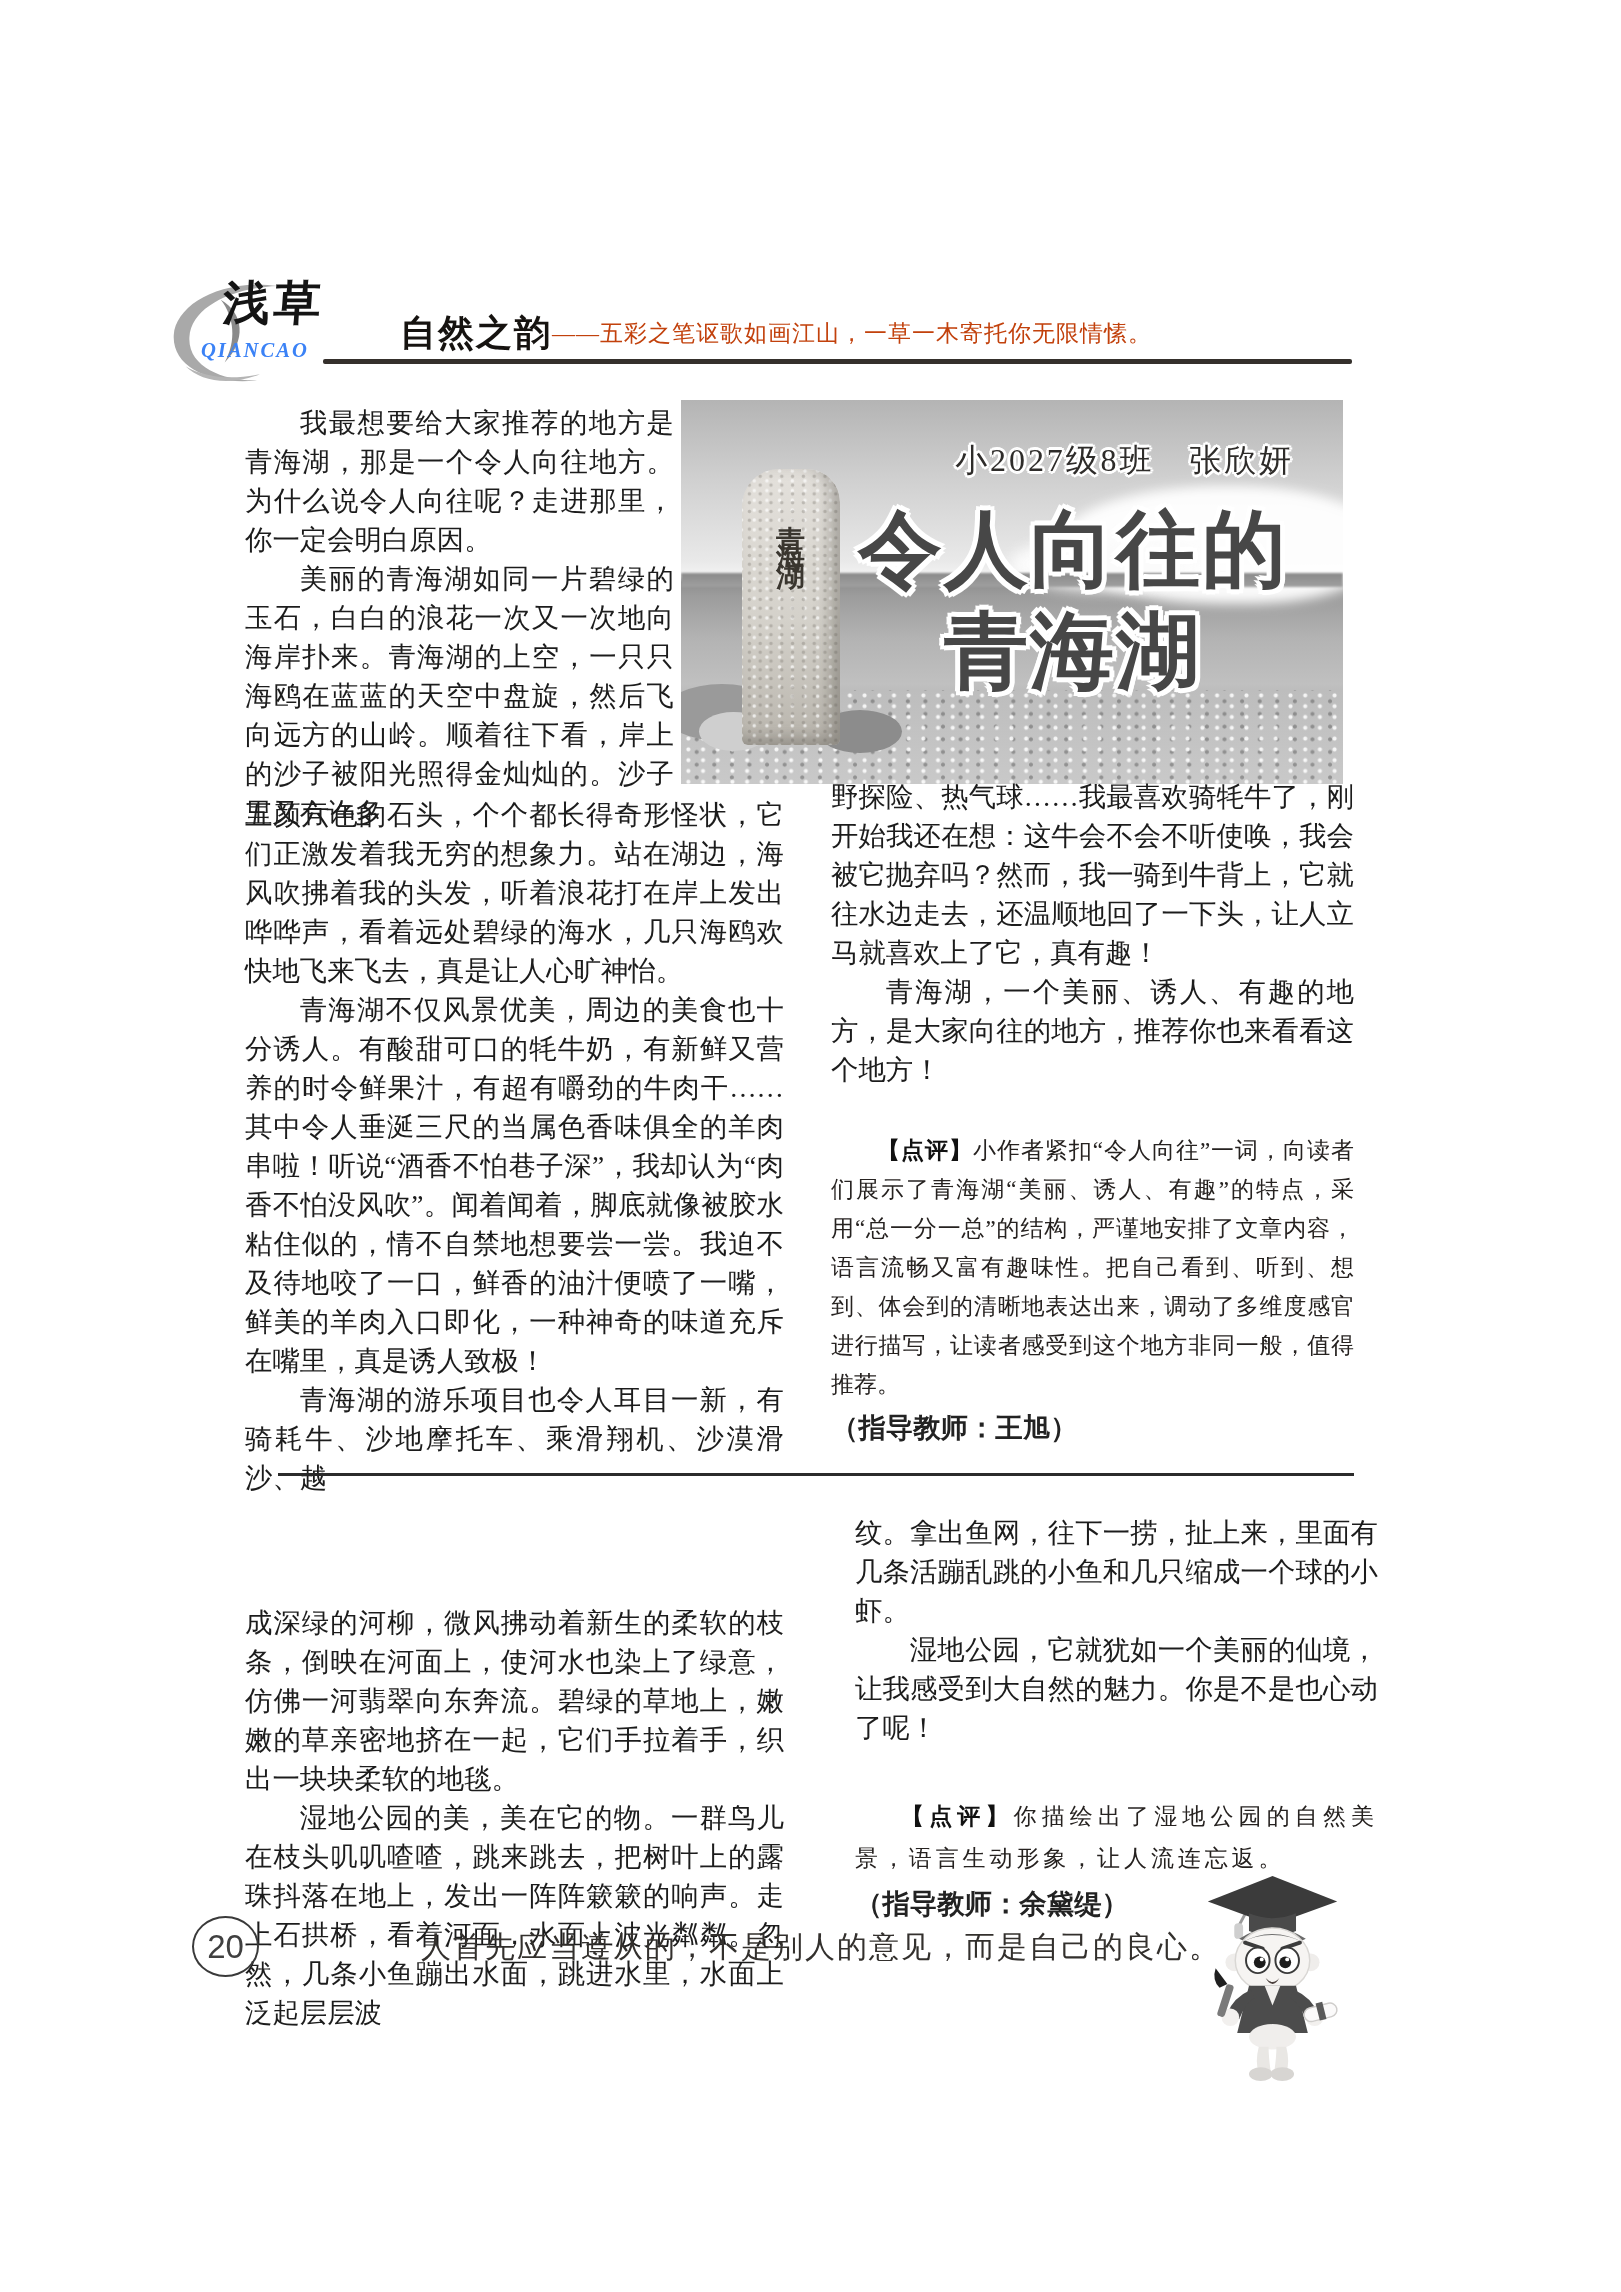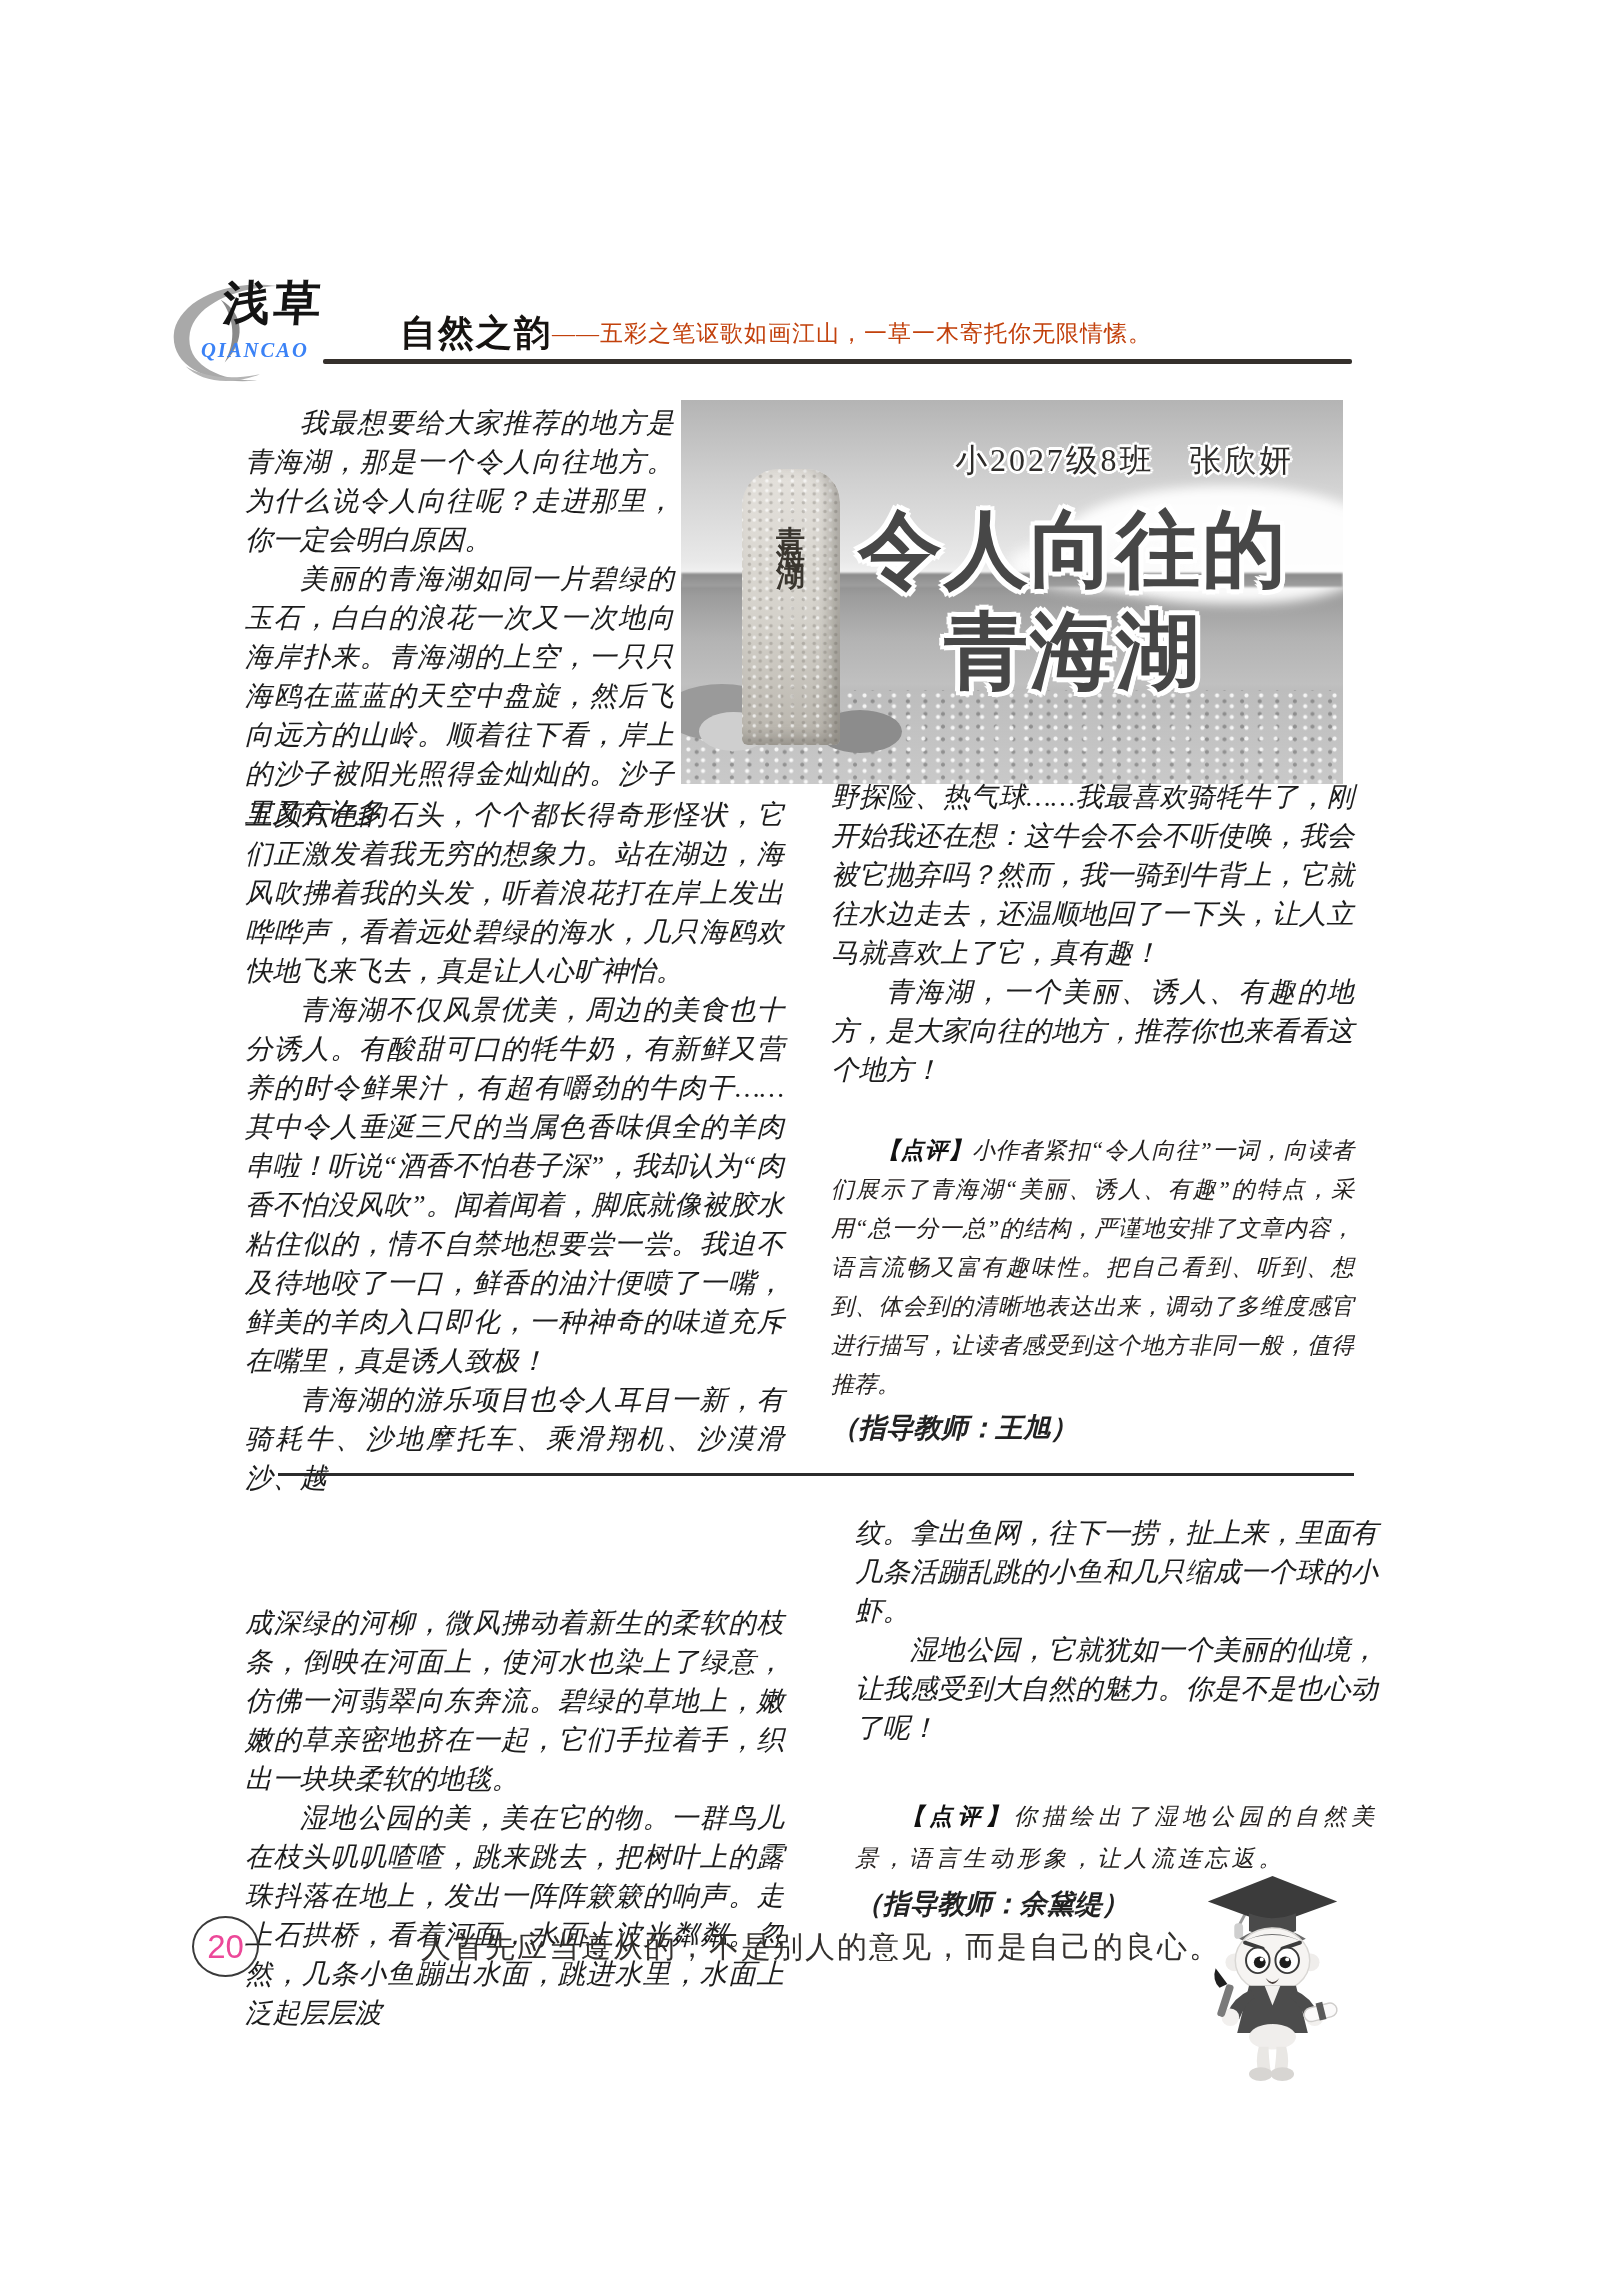--- a/index.html
+++ b/index.html
@@ -28,21 +28,21 @@
     font-family:"Liberation Sans", sans-serif; font-weight:bold;
     font-size:36px; color:#161310; letter-spacing:2px; vertical-align:middle;
   }
   .sec-tag { font-size:23px; color:#c2410c; letter-spacing:1px; vertical-align:middle; }
   .header-rule {
     position:absolute; left:323px; top:359px; width:1029px; height:4.9px;
     background:#35302c; border-radius:2px;
   }
 
   
-  .col { position:absolute; text-align:justify; font-size:27.4px; line-height:39px; color:#1c1c1c;font-style:italic; }
+  .col { position:absolute; text-align:justify; font-size:27.4px; line-height:39px; color:#1c1c1c; }
   .col p { margin:0; }
   .indent { text-indent:2em; }
   .col-narrow { left:245px; top:404px; width:429px; }
   .col-wide-left { left:245px; top:796px; width:539px; }
   .col-right { left:831px; top:778px; width:523px; }
   .col-bottom-left { left:245px; top:1604px; width:539px; }
   .col-bottom-right { left:855px; top:1514px; width:523px; }
 
   .comment {
     margin-top:41px !important; font-size:23px; line-height:39px; color:#262220;
@@ -116,21 +116,21 @@
     font-size:84px; line-height:102px; letter-spacing:2px;
     text-shadow:-4.9px 0 0 #fff,4.9px 0 0 #fff,0 -4.9px 0 #fff,0 4.9px 0 #fff,
       -3.9px -3.9px 0 #fff,3.9px -3.9px 0 #fff,-3.9px 3.9px 0 #fff,3.9px 3.9px 0 #fff;
   }
 
   
   .page-badge {
     position:absolute; left:192px; top:1916px; width:67px; height:61px;
     border:2.9px solid #3a3a3a; border-radius:50%;
     display:flex; align-items:center; justify-content:center;
-    font-family:"Liberation Sans", sans-serif; font-size:33px; color:#ec4899;
+    font-family:"Liberation Sans", sans-serif; font-size:33px; color:#404040;
   }
   .footer-quote {
     position:absolute; left:421px; top:1927px; font-size:30px; color:#33302d;
     letter-spacing:2px; white-space:nowrap;
   }
   .mascot { position:absolute; left:1198px; top:1874px; }
 </style>
 </head>
 <body>
 

